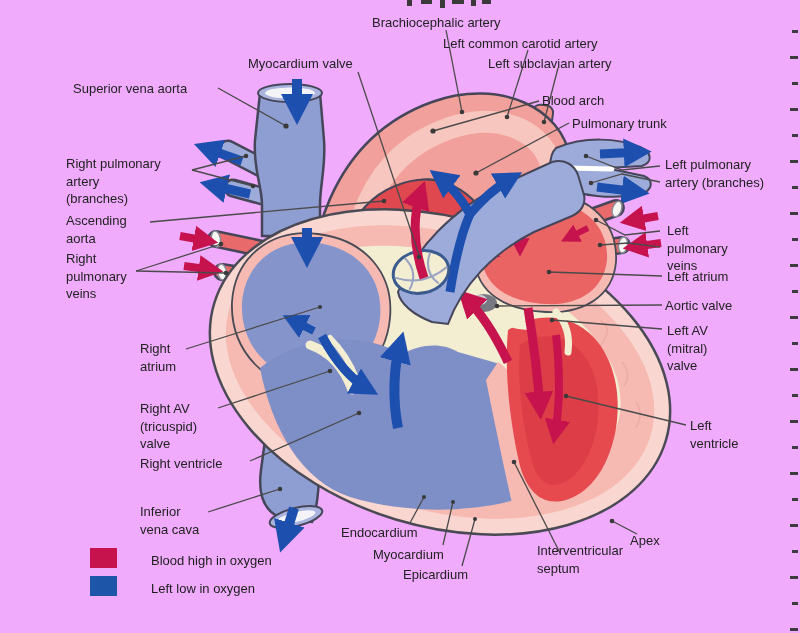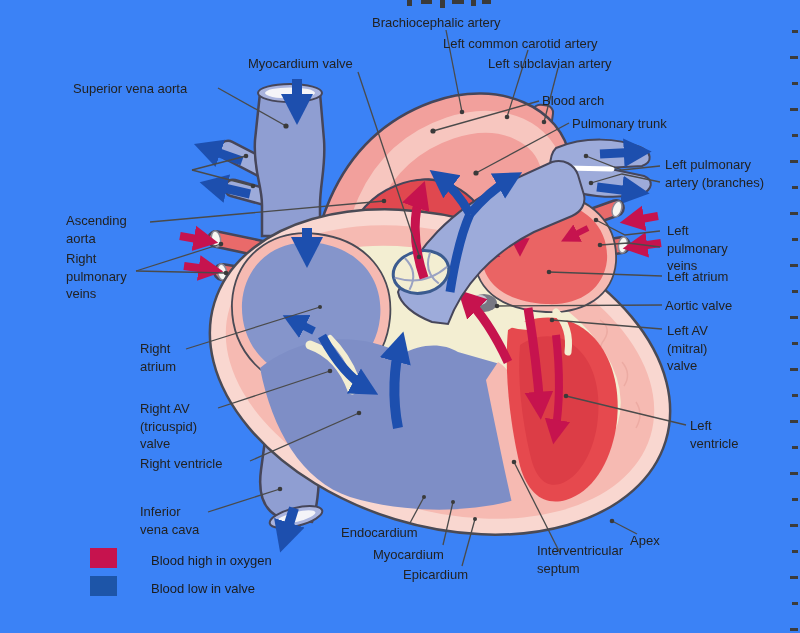--- a/index.html
+++ b/index.html
@@ -1,16 +1,16 @@
 <!DOCTYPE html>
 <html><head>
 <meta charset="utf-8">
 <style>
   html,body{margin:0;padding:0;background:#fff;}
-  .stage{position:relative;width:800px;height:633px;background:#3b82f6;overflow:hidden;
+  .stage{position:relative;width:800px;height:633px;background:#f0abfc;overflow:hidden;
          font-family:"Liberation Sans",sans-serif;}
   svg{position:absolute;left:0;top:0;}
   .lbl{position:absolute;font-size:13px;line-height:1.35;color:#222;white-space:pre-line;}
   .legend-row{position:absolute;display:flex;align-items:flex-end;}
   .swatch{display:inline-block;width:27px;height:20px;}
   .swatch.high{background:#c6134e;}
   .swatch.low{background:#1d55a8;}
   .legend-row .lbl-inline{font-size:13px;color:#1c1c1c;margin-left:34px;}
   #dash-col{position:absolute;right:2px;top:30px;display:flex;flex-direction:column;align-items:flex-end;}
   .dash{width:8px;height:3px;background:#3c3c3c;margin-bottom:23px;}
@@ -264,20 +264,23 @@
   </g>
 </svg>
 
 <div class="lbl" style="left:372px;top:14px">Brachiocephalic artery</div>
 <div class="lbl" style="left:443px;top:35px">Left common carotid artery</div>
 <div class="lbl" style="left:488px;top:55px">Left subclavian artery</div>
 <div class="lbl" style="left:248px;top:55px">Myocardium valve</div>
 <div class="lbl" style="left:73px;top:80px">Superior vena aorta</div>
 <div class="lbl" style="left:542px;top:92px">Blood arch</div>
 <div class="lbl" style="left:572px;top:115px">Pulmonary trunk</div>
+<div class="lbl" style="left:66px;top:155px">Right pulmonary
+artery
+(branches)</div>
 <div class="lbl" style="left:665px;top:156px">Left pulmonary
 artery (branches)</div>
 <div class="lbl" style="left:66px;top:212px">Ascending
 aorta</div>
 <div class="lbl" style="left:667px;top:222px">Left
 pulmonary
 veins</div>
 <div class="lbl" style="left:66px;top:250px">Right
 pulmonary
 veins</div>
@@ -302,21 +305,21 @@
 <div class="lbl" style="left:537px;top:542px">Interventricular
 septum</div>
 <div class="lbl" style="left:403px;top:566px">Epicardium</div>
 
 <div class="legend-row" style="left:90px;top:548px">
   <span class="swatch high"></span>
   <span class="lbl-inline">Blood high in oxygen</span>
 </div>
 <div class="legend-row" style="left:90px;top:576px">
   <span class="swatch low"></span>
-  <span class="lbl-inline">Blood low in valve</span>
+  <span class="lbl-inline">Left low in oxygen</span>
 </div>
 
 <div id="dash-col">
       <div class="dash"></div>
       <div class="dash"></div>
       <div class="dash"></div>
       <div class="dash"></div>
       <div class="dash"></div>
       <div class="dash"></div>
       <div class="dash"></div>

